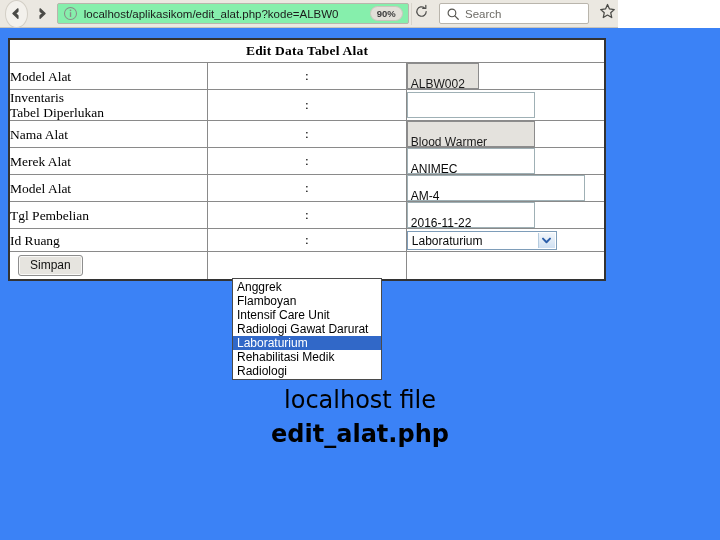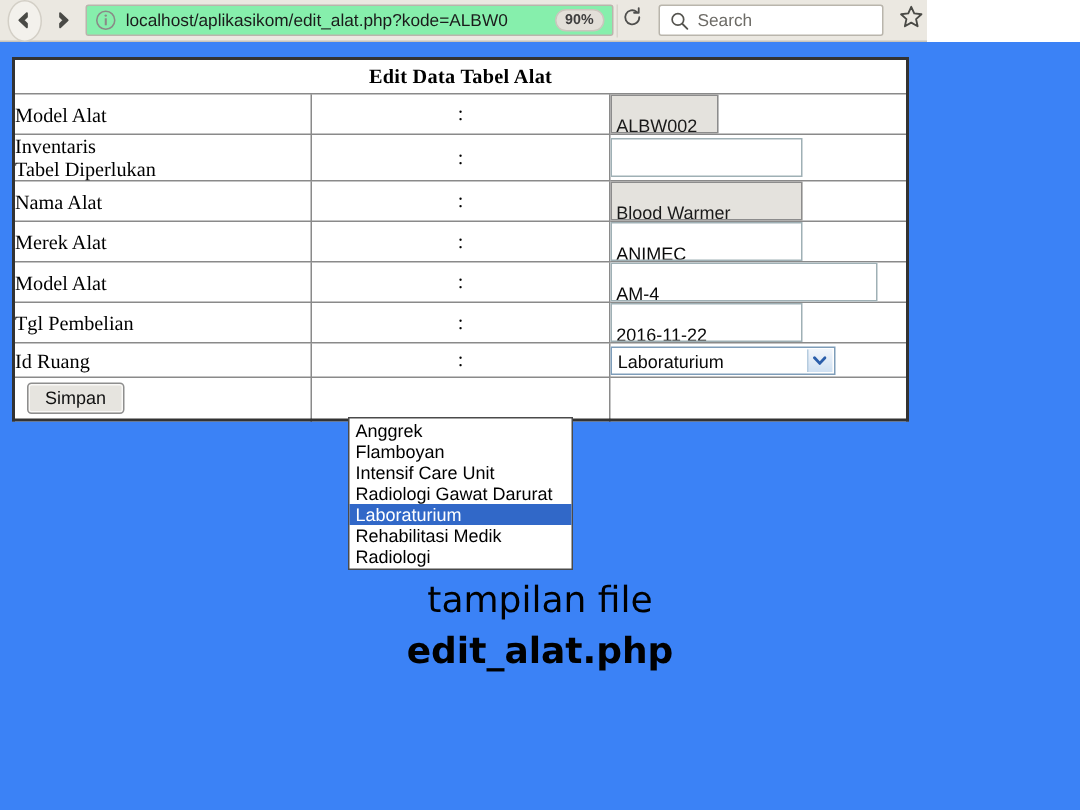--- a/index.html
+++ b/index.html
@@ -451,17 +451,17 @@
     <div class="dd-item">Anggrek</div>
     <div class="dd-item">Flamboyan</div>
     <div class="dd-item">Intensif Care Unit</div>
     <div class="dd-item">Radiologi Gawat Darurat</div>
     <div class="dd-item selected">Laboraturium</div>
     <div class="dd-item">Rehabilitasi Medik</div>
     <div class="dd-item">Radiologi</div>
   </div>
 
   <div class="caption">
-    <div class="line1">tampilan file</div>
+    <div class="line1">localhost file</div>
     <div class="line2">edit_alat.php</div>
   </div>
 
 </div>
 
 </body></html>

